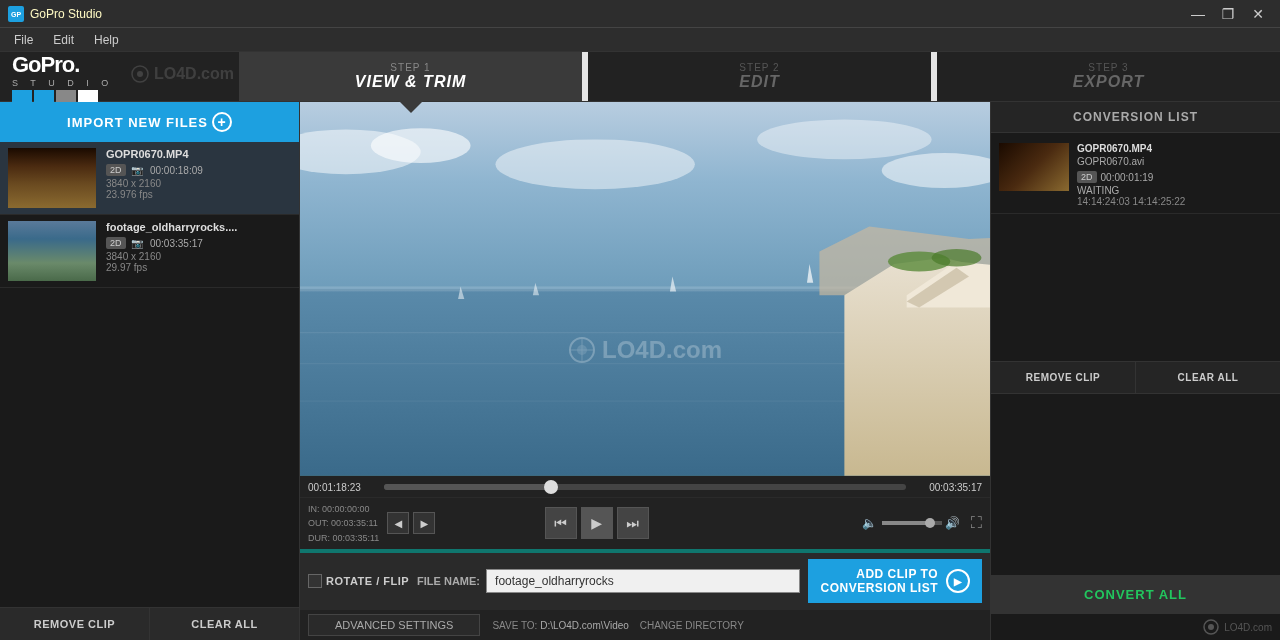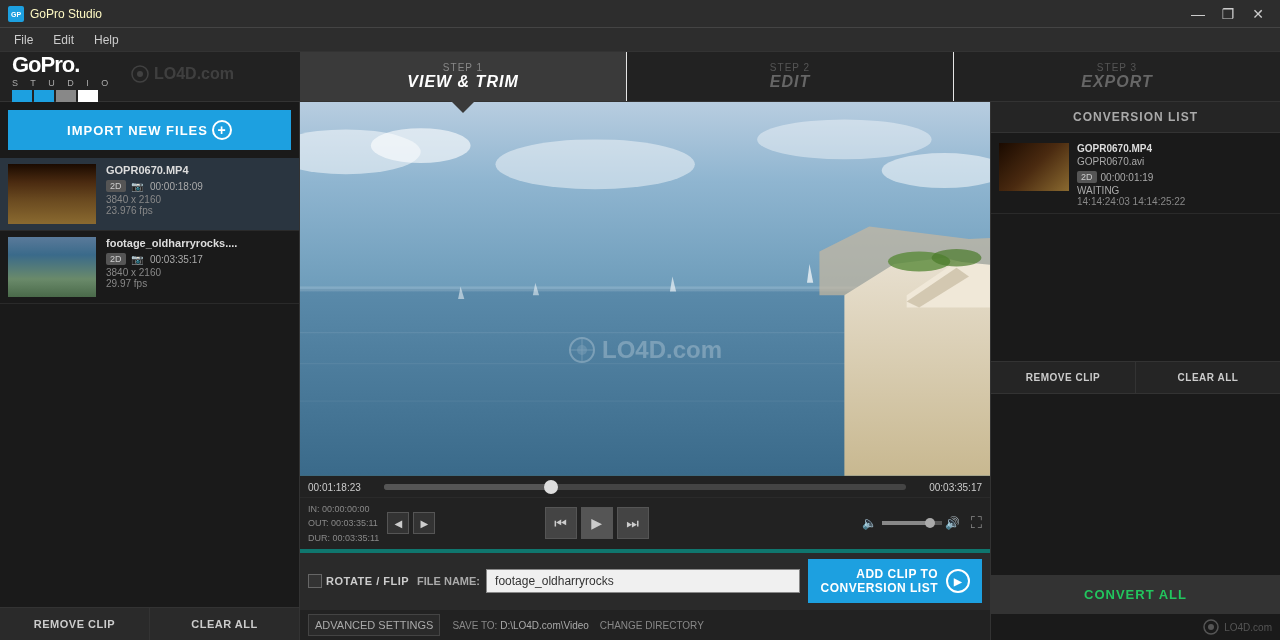--- a/index.html
+++ b/index.html
@@ -30,21 +30,21 @@
 
     
     #header {
       display: flex;
       align-items: stretch;
       height: 50px;
       background: #222;
       border-bottom: 1px solid #333;
     }
     #logo-area {
-      width: 300px;
+      width: 239px;
       display: flex;
       align-items: center;
       padding: 8px 12px;
       position: relative;
     }
     #logo-blocks { display: flex; gap: 2px; margin-top: 2px; }
     .logo-block { width: 20px; height: 12px; }
     .logo-block.blue1 { background: #1da0e0; }
     .logo-block.blue2 { background: #1da0e0; }
     .logo-block.blue3 { background: #888; }
@@ -57,21 +57,21 @@
       display: flex;
       align-items: stretch;
     }
     .step-tab {
       flex: 1;
       display: flex;
       flex-direction: column;
       align-items: center;
       justify-content: center;
       cursor: pointer;
-      border-right: 1px solid #e5e5e5;
+      border-right: 6px solid #e5e5e5;
       position: relative;
     }
     .step-tab.active {
       background: #3a3a3a;
     }
     .step-tab.inactive {
       background: #222;
     }
     .step-number { font-size: 10px; color: #888; text-transform: uppercase; letter-spacing: 1px; }
     .step-label { font-size: 16px; font-weight: bold; color: #fff; text-transform: uppercase; letter-spacing: 1px; font-style: italic; }
@@ -110,21 +110,20 @@
       color: white;
       font-size: 13px;
       font-weight: bold;
       padding: 10px 16px;
       cursor: pointer;
       display: flex;
       align-items: center;
       justify-content: center;
       gap: 4px;
       border: none;
-      margin: 8px;
       text-transform: uppercase;
       letter-spacing: 1px;
     }
     .plus-icon { font-size: 18px; color: white; border: 2px solid white; border-radius: 50%; width: 20px; height: 20px; display: flex; align-items: center; justify-content: center; font-size: 14px; line-height: 1; }
 
     #file-list { flex: 1; overflow-y: auto; }
     .file-item {
       display: flex;
       padding: 6px 8px;
       cursor: pointer;
@@ -323,21 +322,21 @@
     }
     .saveto-label { color: #888; margin-right: 0; }
     .saveto-path { color: #aaa; }
     .change-dir { color: #888; cursor: pointer; margin-left: 8px; }
 
     
     #adv-settings-btn {
       background: #2a2a2a;
       color: #aaa;
       border: 1px solid #444;
-      padding: 4px 6px;
+      padding: 4px 26px;
       font-size: 11px;
       cursor: pointer;
       text-transform: uppercase;
     }
 
     
     #right-panel {
       width: 290px;
       background: #1a1a1a;
       display: flex;

